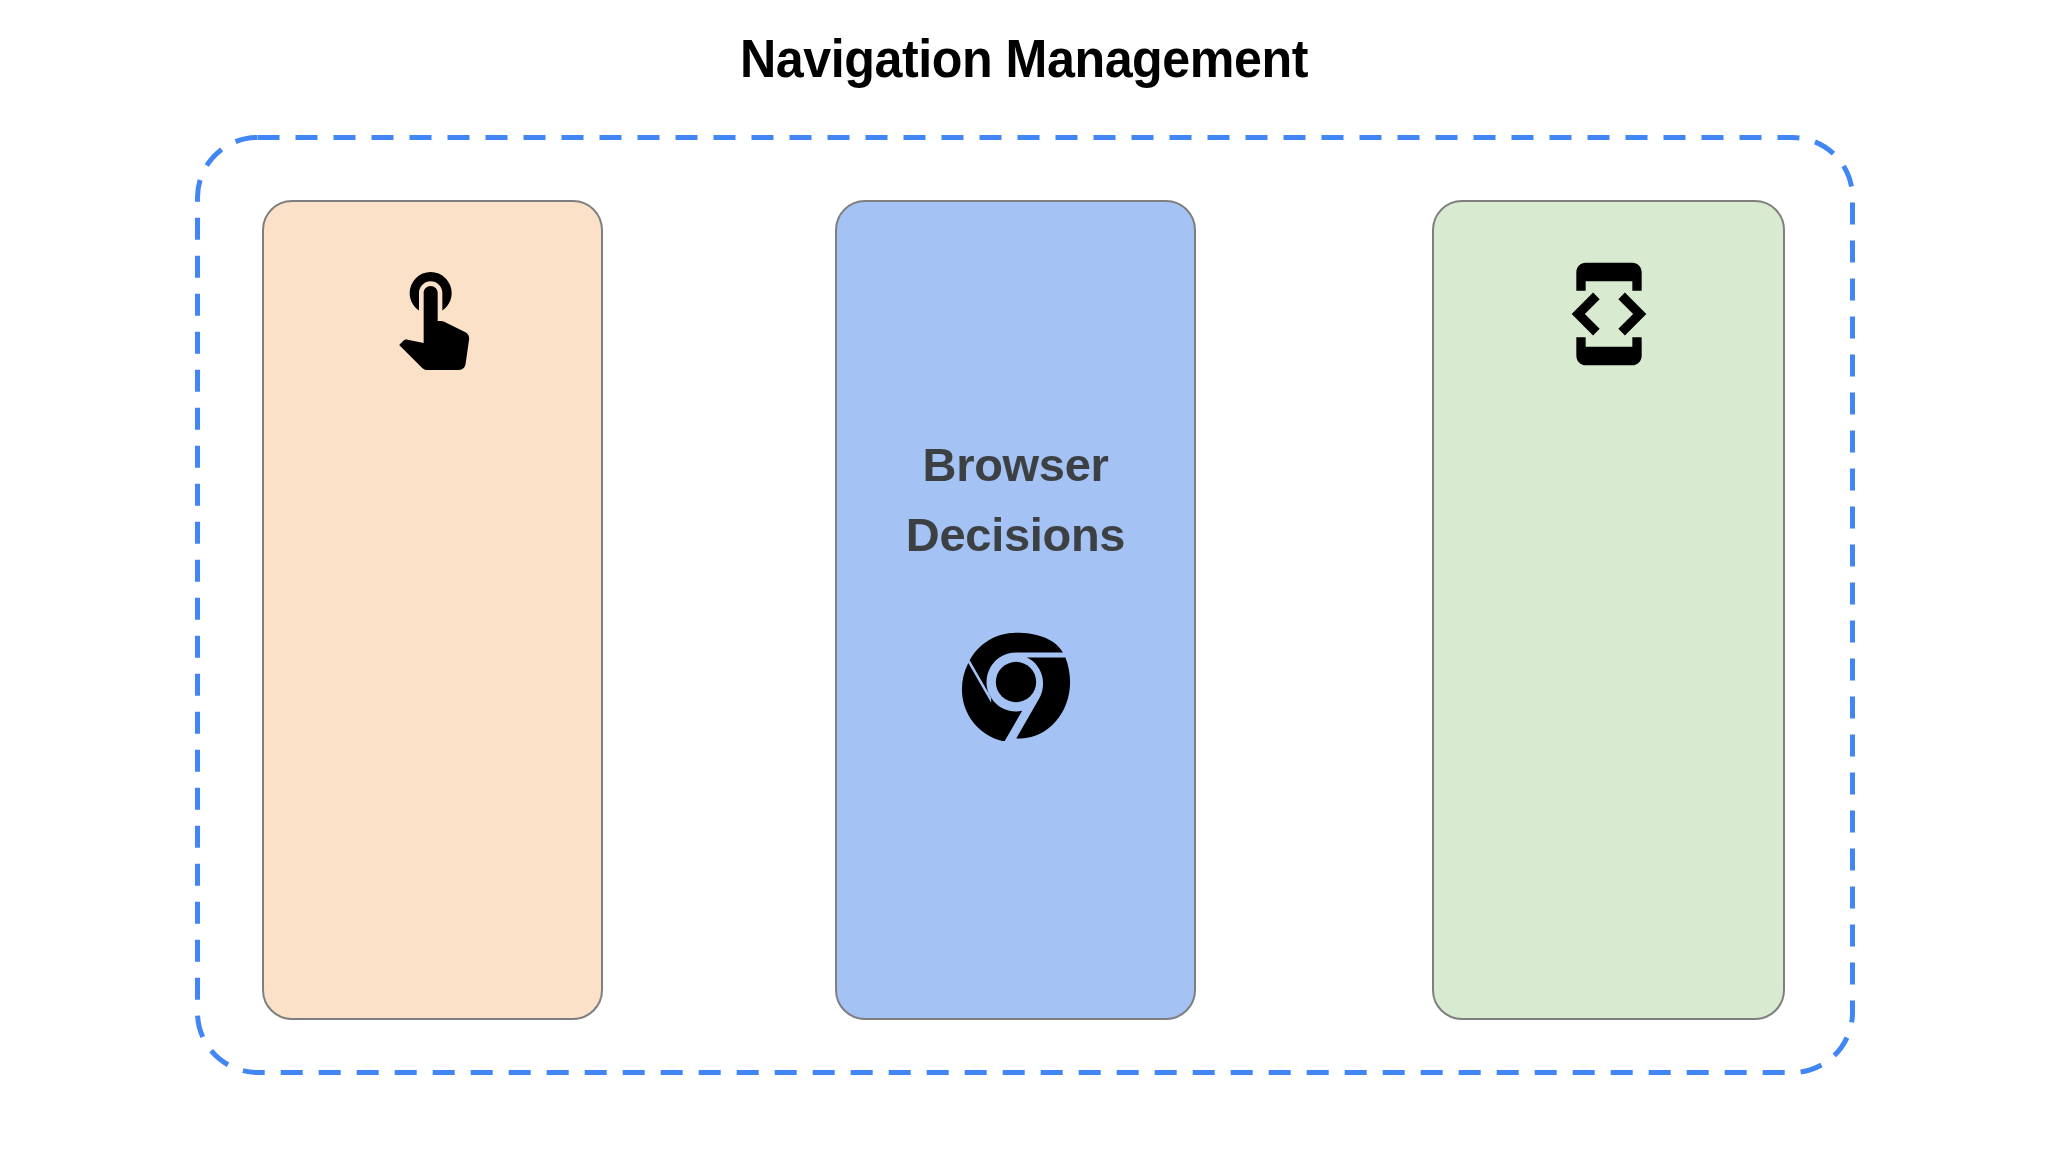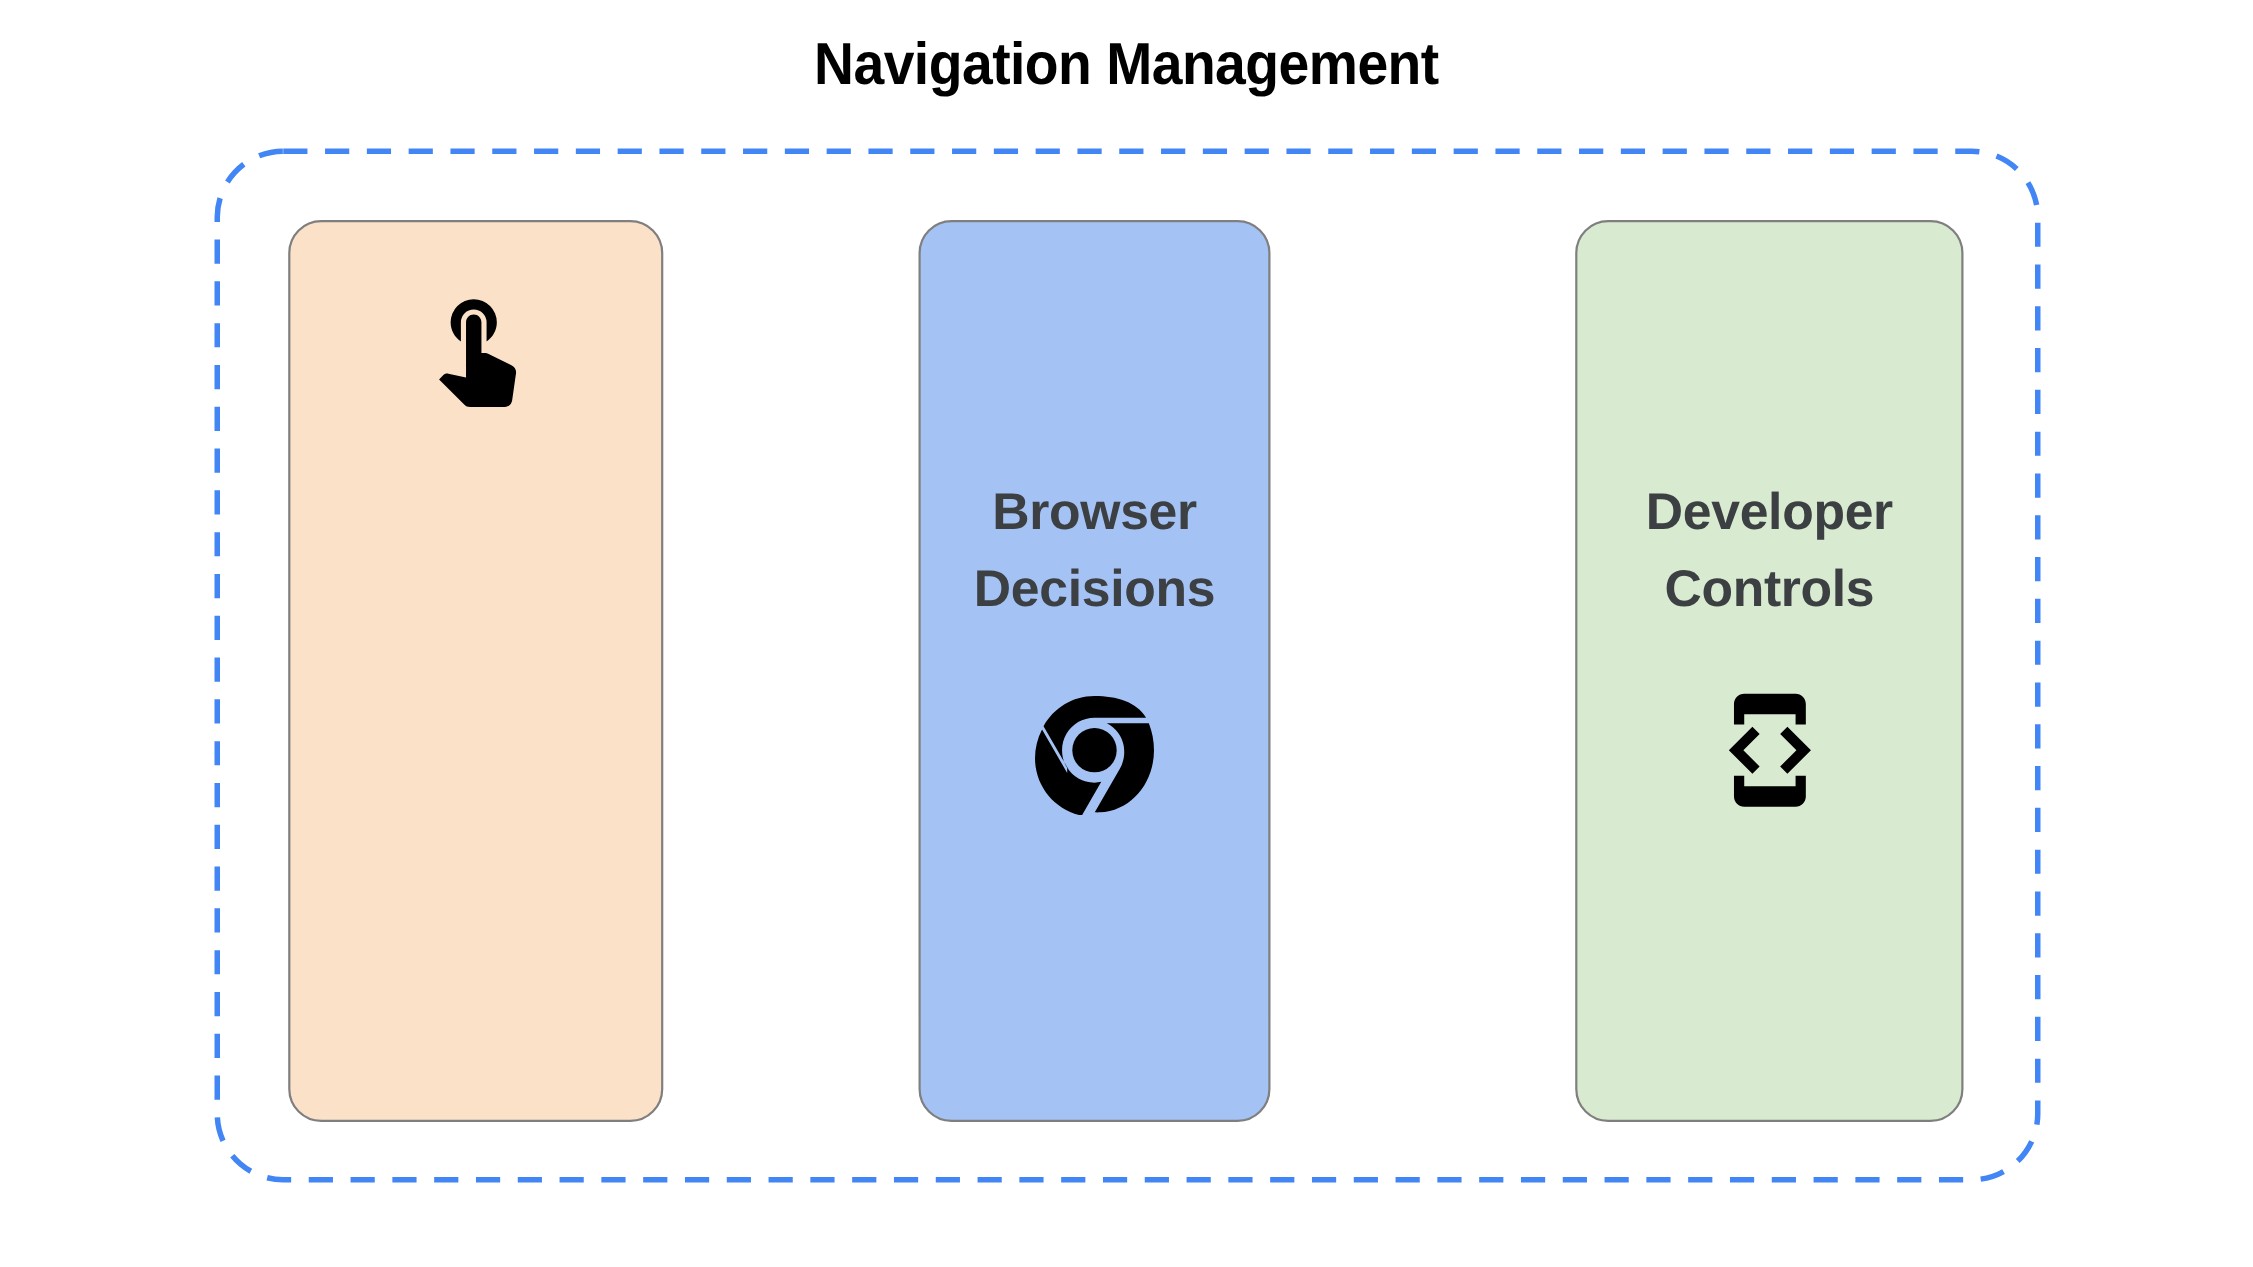--- a/index.html
+++ b/index.html
@@ -65,21 +65,21 @@
     height: 820px;
     box-sizing: border-box;
     border: 2px solid #7f7f7f;
     border-radius: 30px;
     display: flex;
     flex-direction: column;
     align-items: center;
     justify-content: flex-start;
   }
   .card-user     { left: 0px;    width: 341px; }
-  .card-browser  { left: 573px;  width: 320px; }
+  .card-browser  { left: 573px;  width: 361px; }
   .card-dev      { left: 1170px; width: 353px; }
 
   .card-label {
     margin-top: 228px;
     width: 100%;
     text-align: center;
     font-family: "Liberation Sans", sans-serif;
     font-weight: 700;
     font-size: 47px;
     line-height: 70px;
@@ -137,22 +137,20 @@
               c.63.02 1.26.02 1.9 0C37.5 46.5 46 36.2 46 24c0-3.5-.7-6.9-1.9-10z"></path>
         <path fill="#000000" d="M13.9 32.4L4.6 16.3C2.9 19.6 2 23.2 2 27
               c0 10.4 7.4 19.2 17.3 21.2l7.2-12.5c-.8.2-1.6.3-2.5.3
               c-4.3 0-8.1-2.3-10.1-5.6z"></path>
         <circle cx="24" cy="24" r="8.2" fill="#000000"></circle>
       </svg>
     </div>
   </div>
 
   <div class="card card-dev" style="background:#d8ebd0;">
-    <div class="card-label">Developer
-Controls</div>
     <div class="card-icon">
       <svg width="112" height="112" viewBox="0 0 24 24">
         <path fill="#000000" d="M7 5h10v2h2V3c0-1.1-.9-1.99-2-1.99L7 1
               c-1.1 0-2 .9-2 2v4h2V5zm8.41 11.59L20 12l-4.59-4.59L14 8.83
               L17.17 12L14 15.17l1.41 1.42zM10 15.17L6.83 12L10 8.83L8.59 7.41
               L4 12l4.59 4.59L10 15.17zM17 19H7v-2H5v4c0 1.1.9 2 2 2h10
               c1.1 0 2-.9 2-2v-4h-2v2z"></path>
       </svg>
     </div>
   </div>

